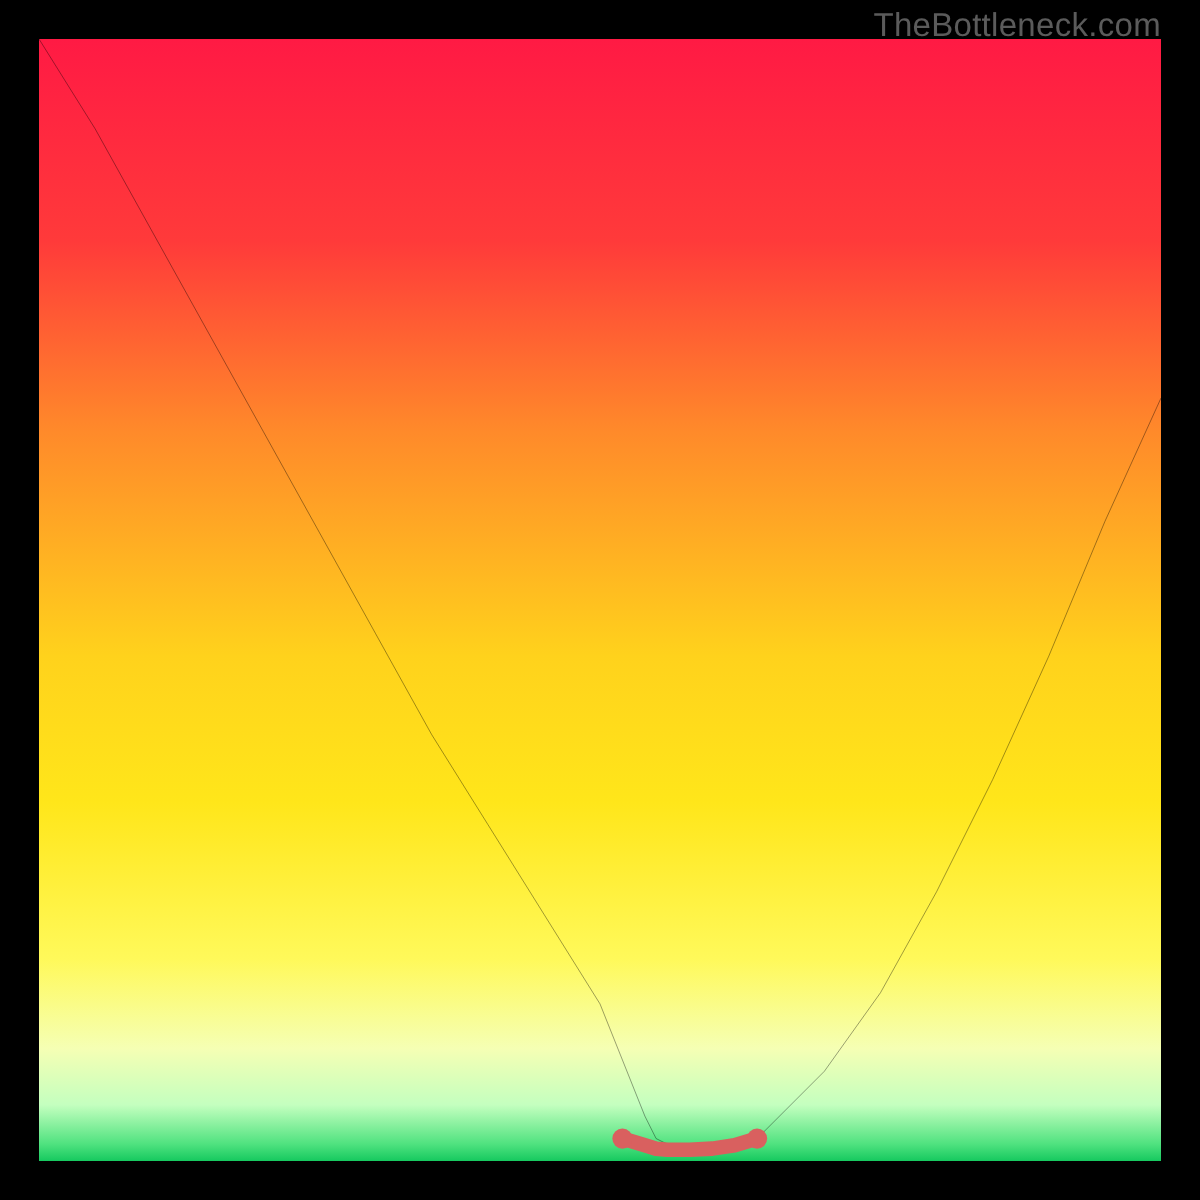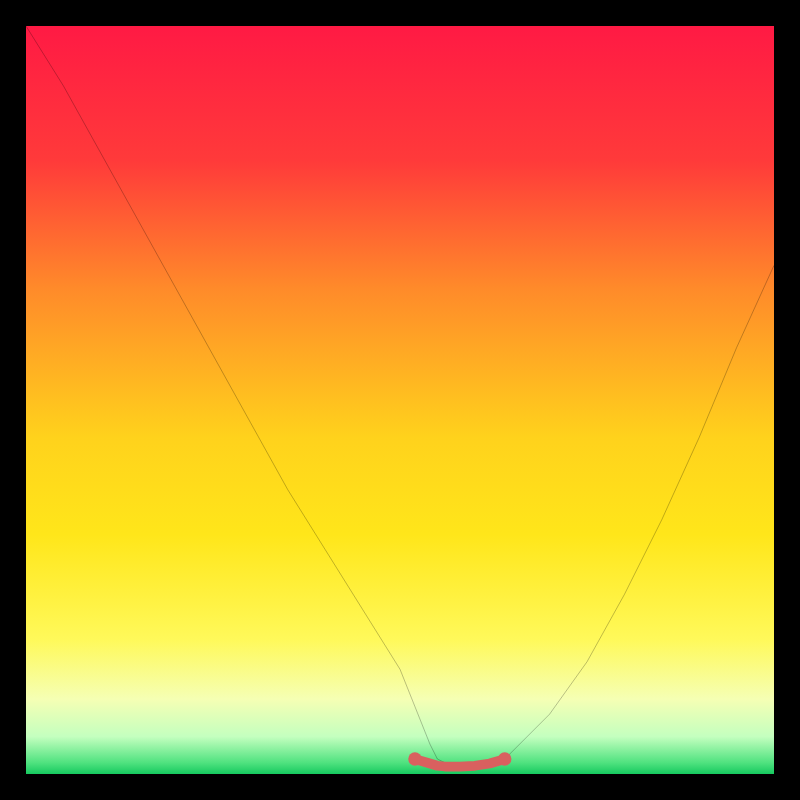--- a/index.html
+++ b/index.html
@@ -73,13 +73,14 @@
     </svg>
 
     <svg class="svg-layer" viewBox="0 0 100 100" preserveAspectRatio="none">
       <polyline fill="none" stroke="#000" stroke-width="0.25" vector-effect="non-scaling-stroke" stroke-linejoin="round" points="0.000,0.000 5.000,8.000 10.000,17.000 15.000,26.000 20.000,35.000 25.000,44.000 30.000,53.000 35.000,62.000 40.000,70.000 45.000,78.000 50.000,86.000 52.000,91.000 54.000,96.000 55.000,98.000 57.000,99.000 60.000,99.000 62.000,99.000 64.000,98.000 70.000,92.000 75.000,85.000 80.000,76.000 85.000,66.000 90.000,55.000 95.000,43.000 100.000,32.000"></polyline>
       <polyline fill="none" stroke="#d9605f" stroke-width="1.3" stroke-linecap="round" stroke-linejoin="round" points="52.000,98.000 54.000,98.600 55.000,98.900 56.000,99.000 57.000,99.000 58.000,99.000 60.000,98.900 62.000,98.600 64.000,98.000"></polyline>
       <circle r="0.9" fill="#d9605f" cx="52.000" cy="98.000"></circle>
       <circle r="0.9" fill="#d9605f" cx="64.000" cy="98.000"></circle>
     </svg>
   </div>
 
+  <div class="attribution">TheBottleneck.com</div>
 </div>
 
 </body></html>

